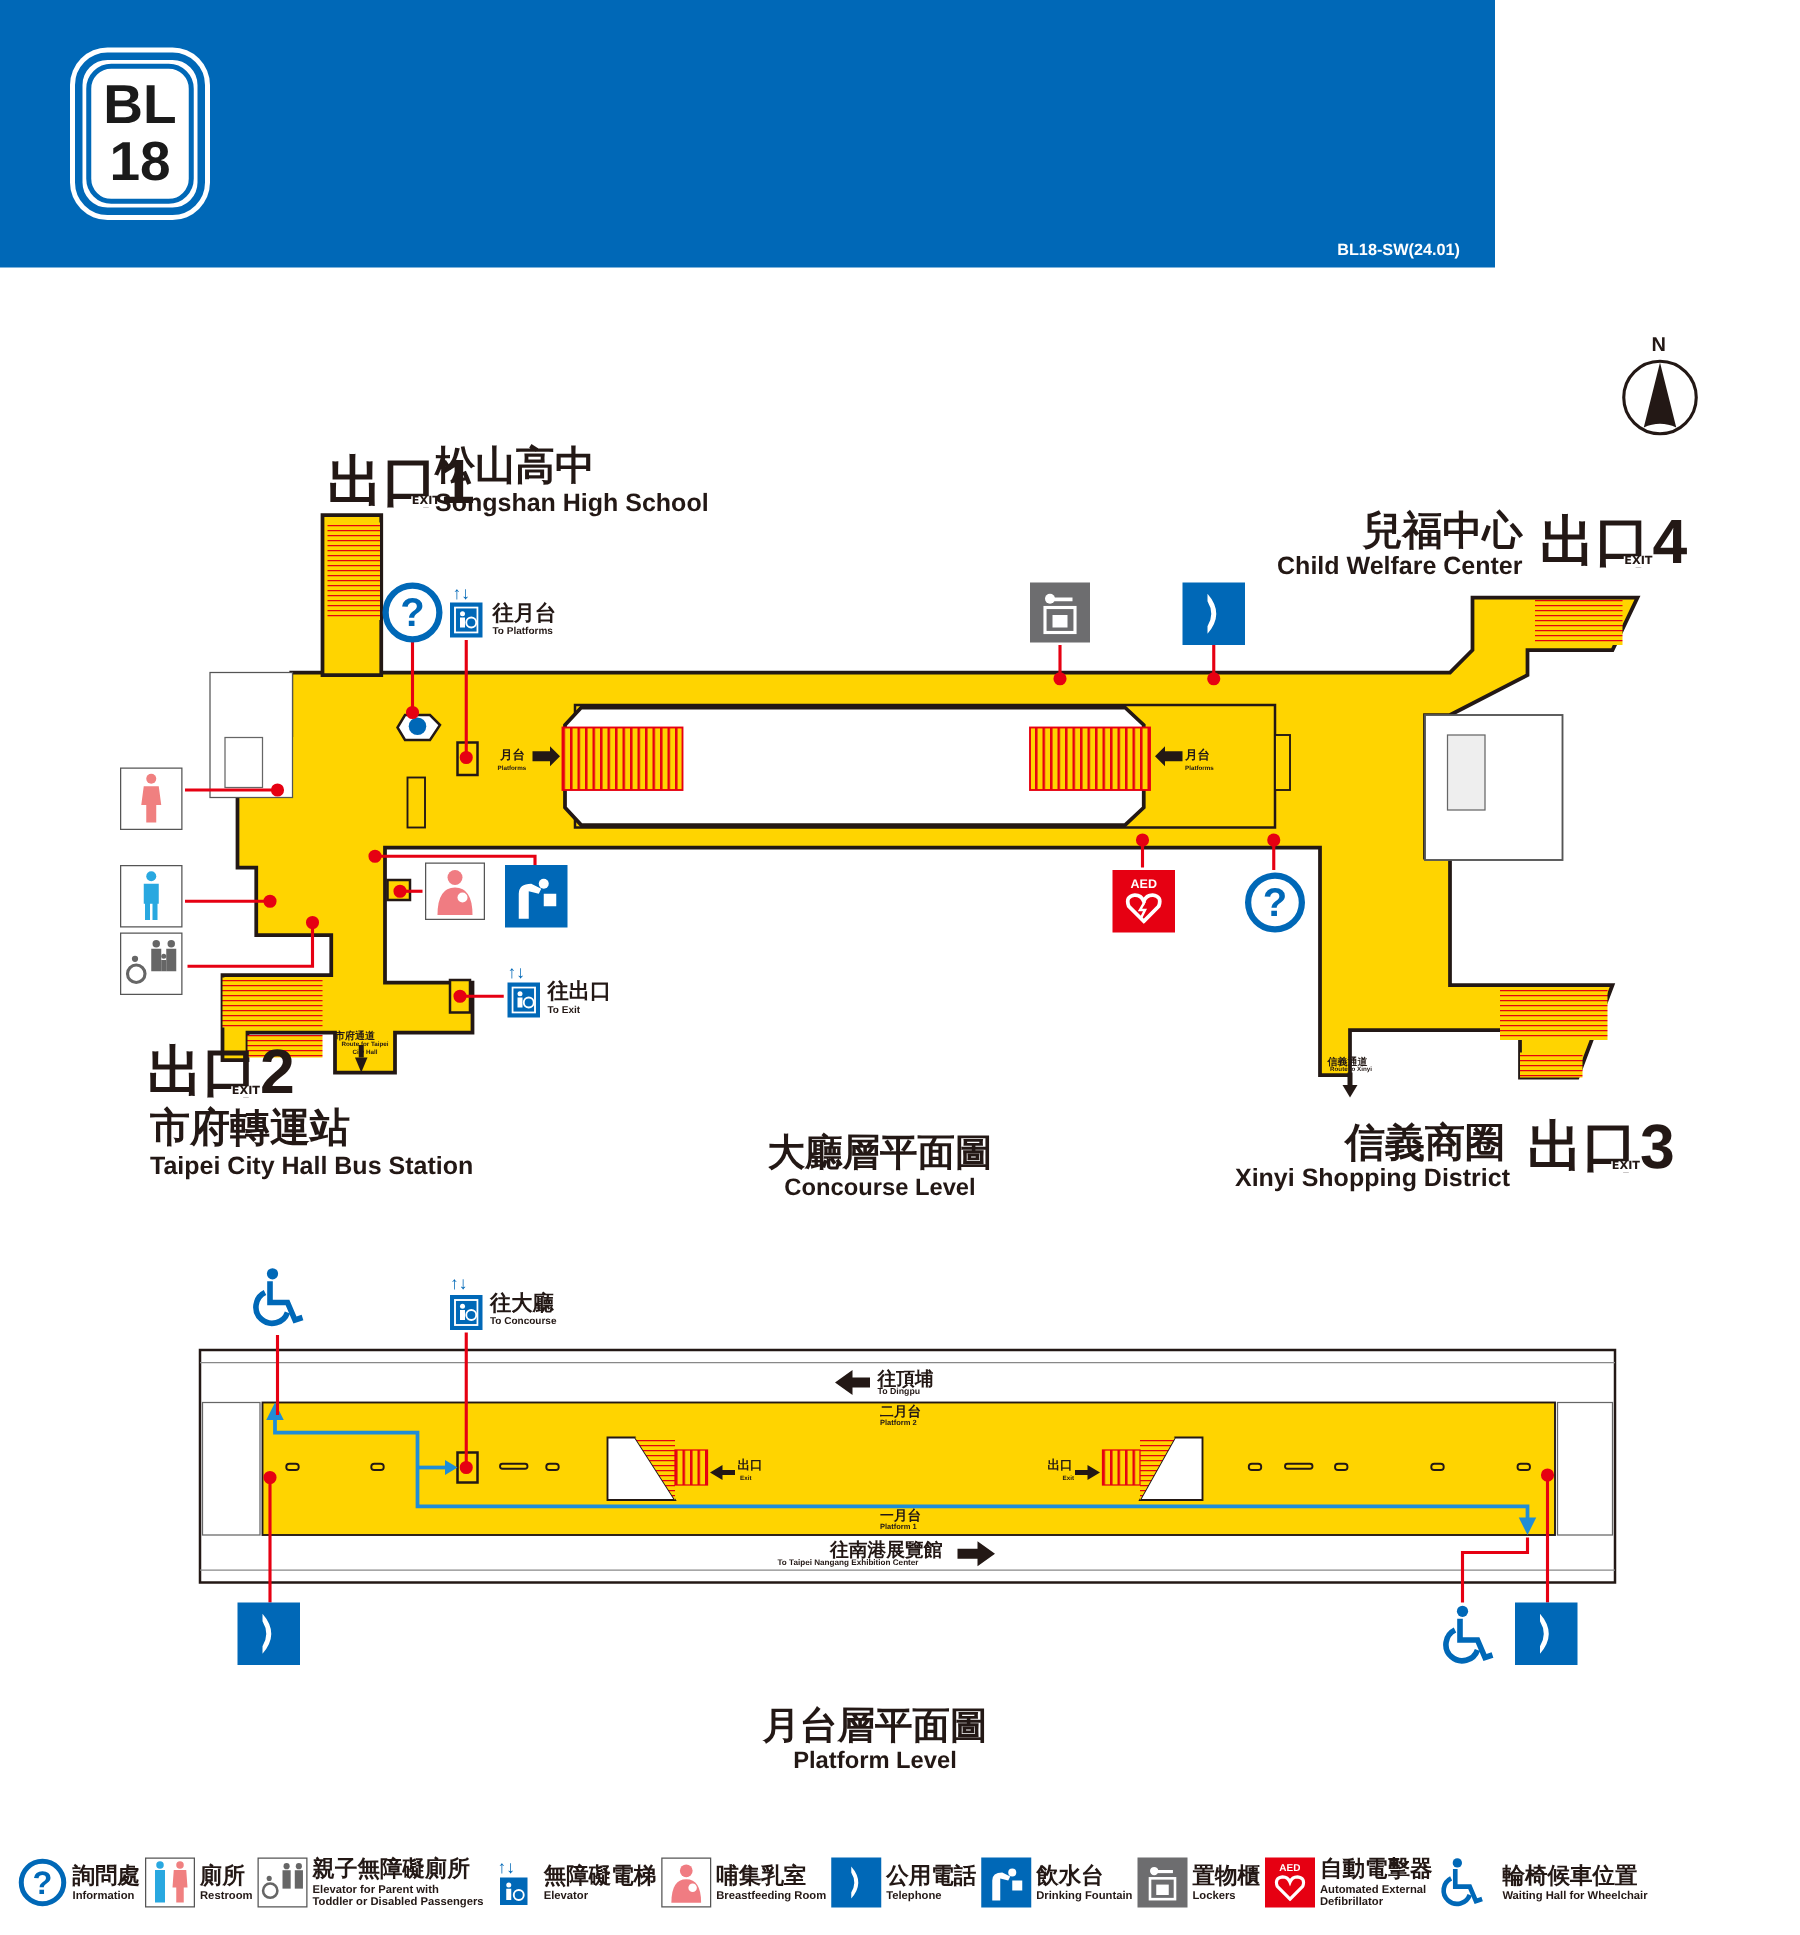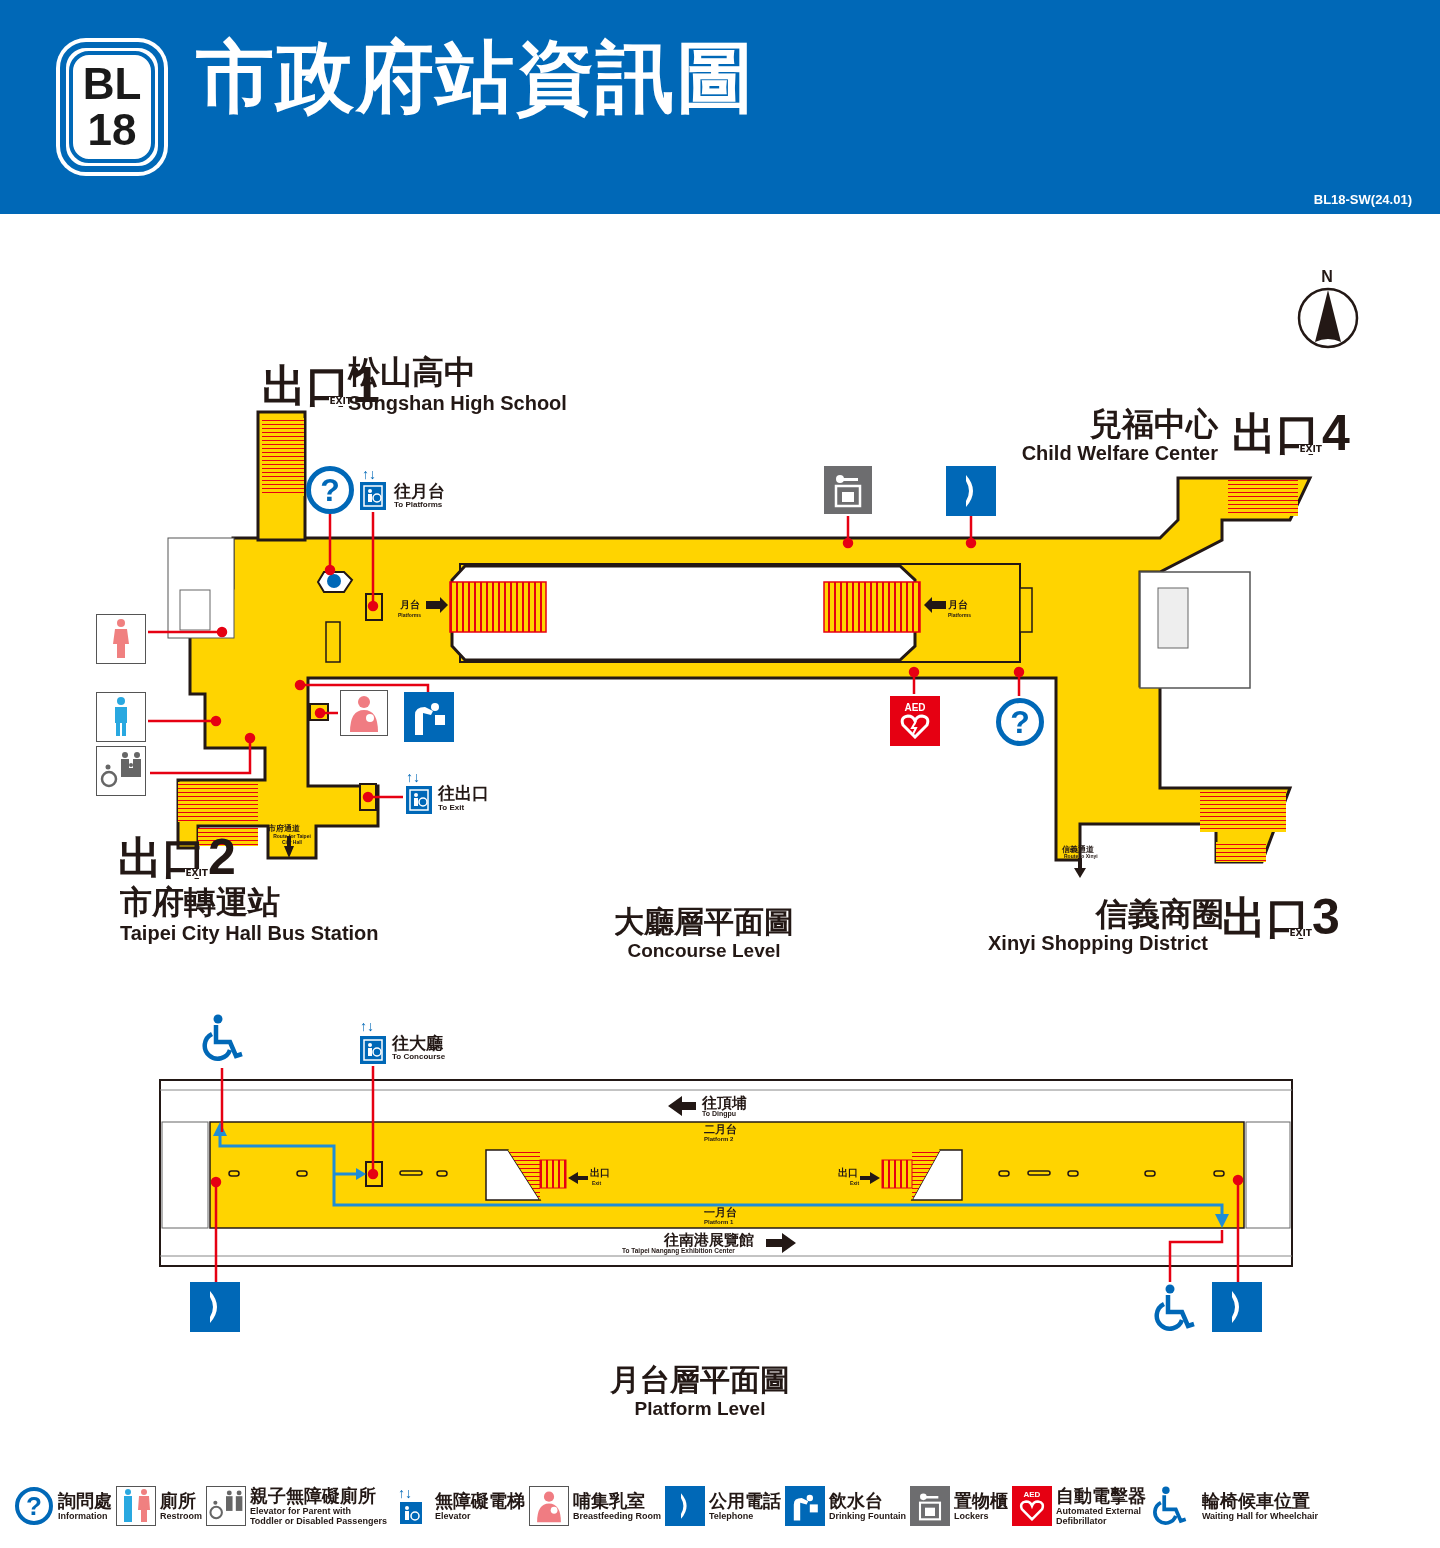--- a/index.html
+++ b/index.html
@@ -1,20 +1,20 @@
 <!DOCTYPE html>
 <html><head>
 <meta charset="utf-8">
 <style>
   * { box-sizing: border-box; margin: 0; padding: 0; }
   html, body { width: 1440px; height: 1548px; background: #ffffff; overflow: hidden; }
   body { position: relative; font-family: "Liberation Sans", "DejaVu Sans", sans-serif; color: #231815; }
 
   
-  .header { position: absolute; left: 0; top: 0; width: 1440px; height: 214px; background: #0068b7; }
+  .header { position: absolute; left: 0; top: 0; width: 1196px; height: 214px; background: #0068b7; }
   .badge { position: absolute; left: 60px; top: 42px; width: 104px; height: 130px; background: #fff; border-radius: 26px; border: 6px solid #0068b7; box-shadow: 0 0 0 4px #fff; }
   .badge-inner { position: absolute; inset: 3px; border: 4px solid #0068b7; border-radius: 20px; background:#fff; display:flex; flex-direction:column; align-items:center; justify-content:center; }
   .badge-line { font-size: 44px; font-weight: bold; line-height: 46px; color: #1a1a1a; }
   .title-zh { position: absolute; left: 196px; top: 34px; font-size: 78px; font-weight: bold; color: #fff; letter-spacing: 2px; line-height: 86px; font-family: "DejaVu Sans", sans-serif; }
   .title-en { position: absolute; left: 198px; top: 128px; font-size: 42px; font-weight: bold; color: #fff; line-height: 50px; }
   .code { position: absolute; right: 28px; top: 192px; font-size: 13px; font-weight: bold; color: #fff; }
 
   
   .compass { position: absolute; left: 1296px; top: 268px; width: 64px; height: 90px; }
 
@@ -53,21 +53,20 @@
 </head>
 <body>
 
 <div class="header">
   <div class="badge">
     <div class="badge-inner">
       <span class="badge-line">BL</span>
       <span class="badge-line">18</span>
     </div>
   </div>
-  <div class="title-zh">市政府站資訊圖</div>
   <div class="code">BL18-SW(24.01)</div>
 </div>
 
 <div class="compass">
   <div style="text-align:center;font-weight:bold;font-size:16px;margin-left:-2px;">N</div>
   <svg width="64" height="64" viewBox="0 0 64 64">
     <circle cx="32" cy="32" r="29" fill="#fff" stroke="#231815" stroke-width="2.5"></circle>
     <path d="M32 4 L45 56 Q32 50 19 56 Z" fill="#231815"></path>
   </svg>
 </div>
@@ -226,21 +225,21 @@
   <span class="exit-glyph"><span>出口</span><small>EXIT</small></span>
   <span class="exit-num">2</span>
 </div>
 <div class="dest-zh" style="left:120px;top:884px;">市府轉運站</div>
 <div class="dest-en" style="left:120px;top:922px;">Taipei City Hall Bus Station</div>
 
 <div class="exit-label" style="left:1222px;top:894px;">
   <span class="exit-glyph"><span>出口</span><small>EXIT</small></span>
   <span class="exit-num">3</span>
 </div>
-<div class="dest-zh" style="right:216px;top:896px;">信義商圈</div>
+<div class="dest-zh" style="right:236px;top:896px;">信義商圈</div>
 <div class="dest-en" style="right:232px;top:932px;">Xinyi Shopping District</div>
 
 <div class="exit-label" style="left:1232px;top:410px;">
   <span class="exit-glyph"><span>出口</span><small>EXIT</small></span>
   <span class="exit-num">4</span>
 </div>
 <div class="dest-zh" style="right:222px;top:406px;">兒福中心</div>
 <div class="dest-en" style="right:222px;top:442px;">Child Welfare Center</div>
 
 <div class="info-circle" style="left:306px;top:466px;width:48px;height:48px;font-size:32px;">

